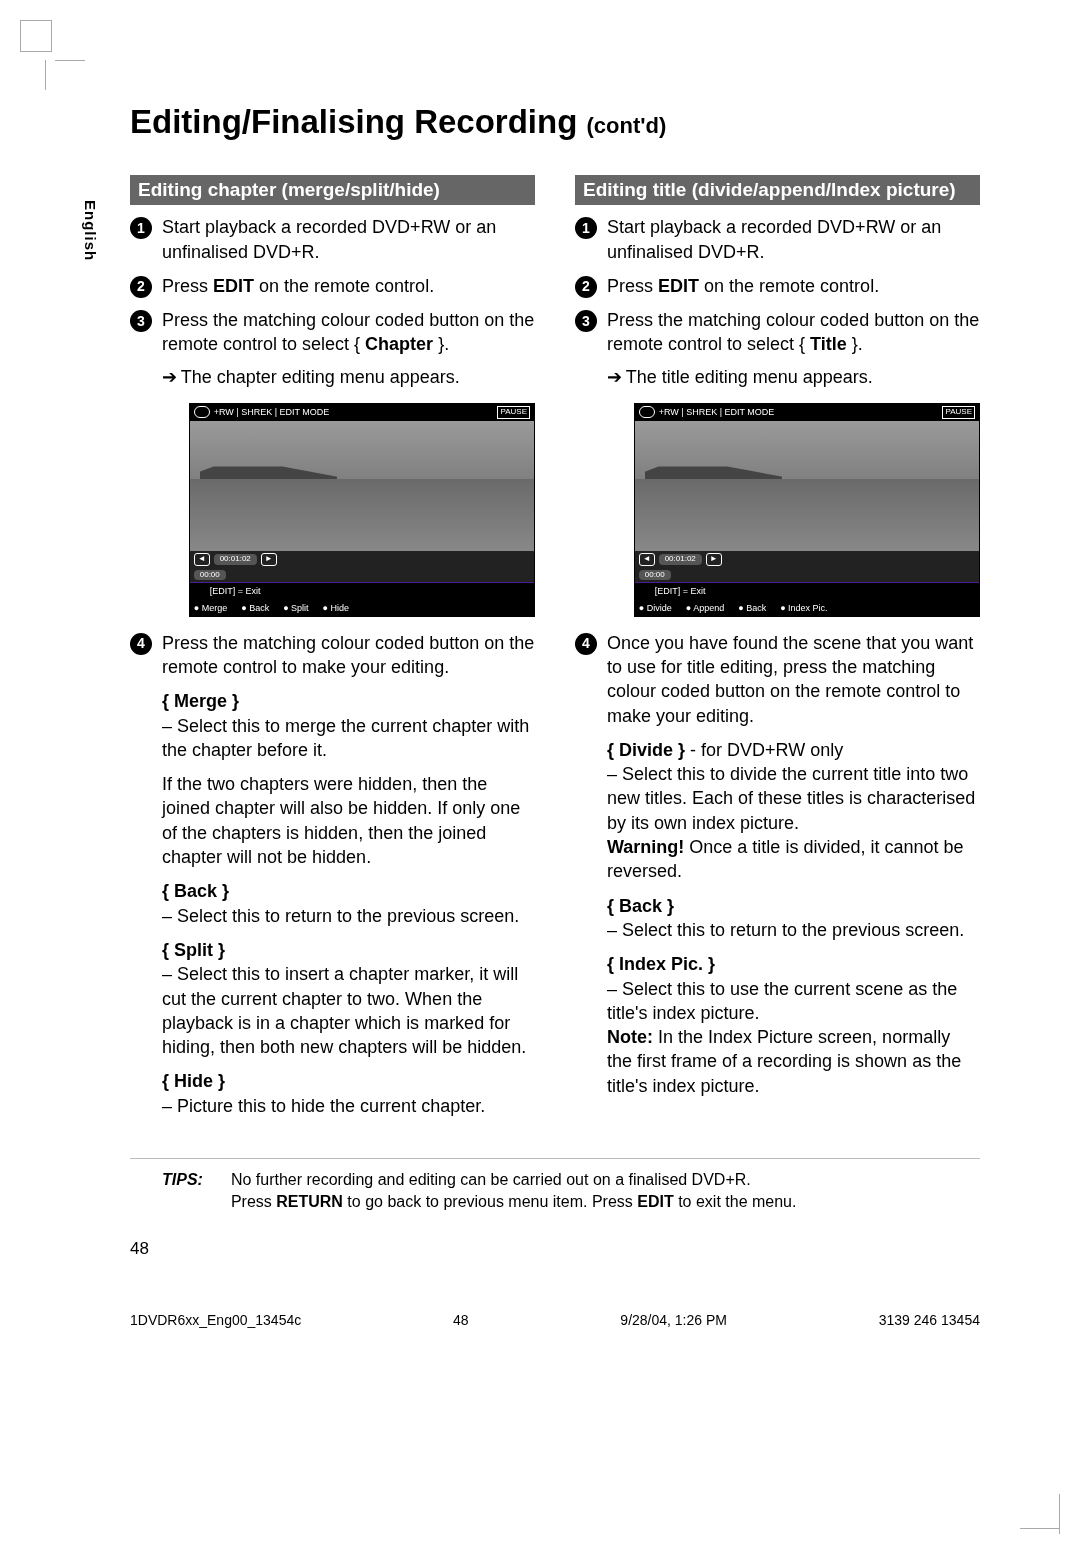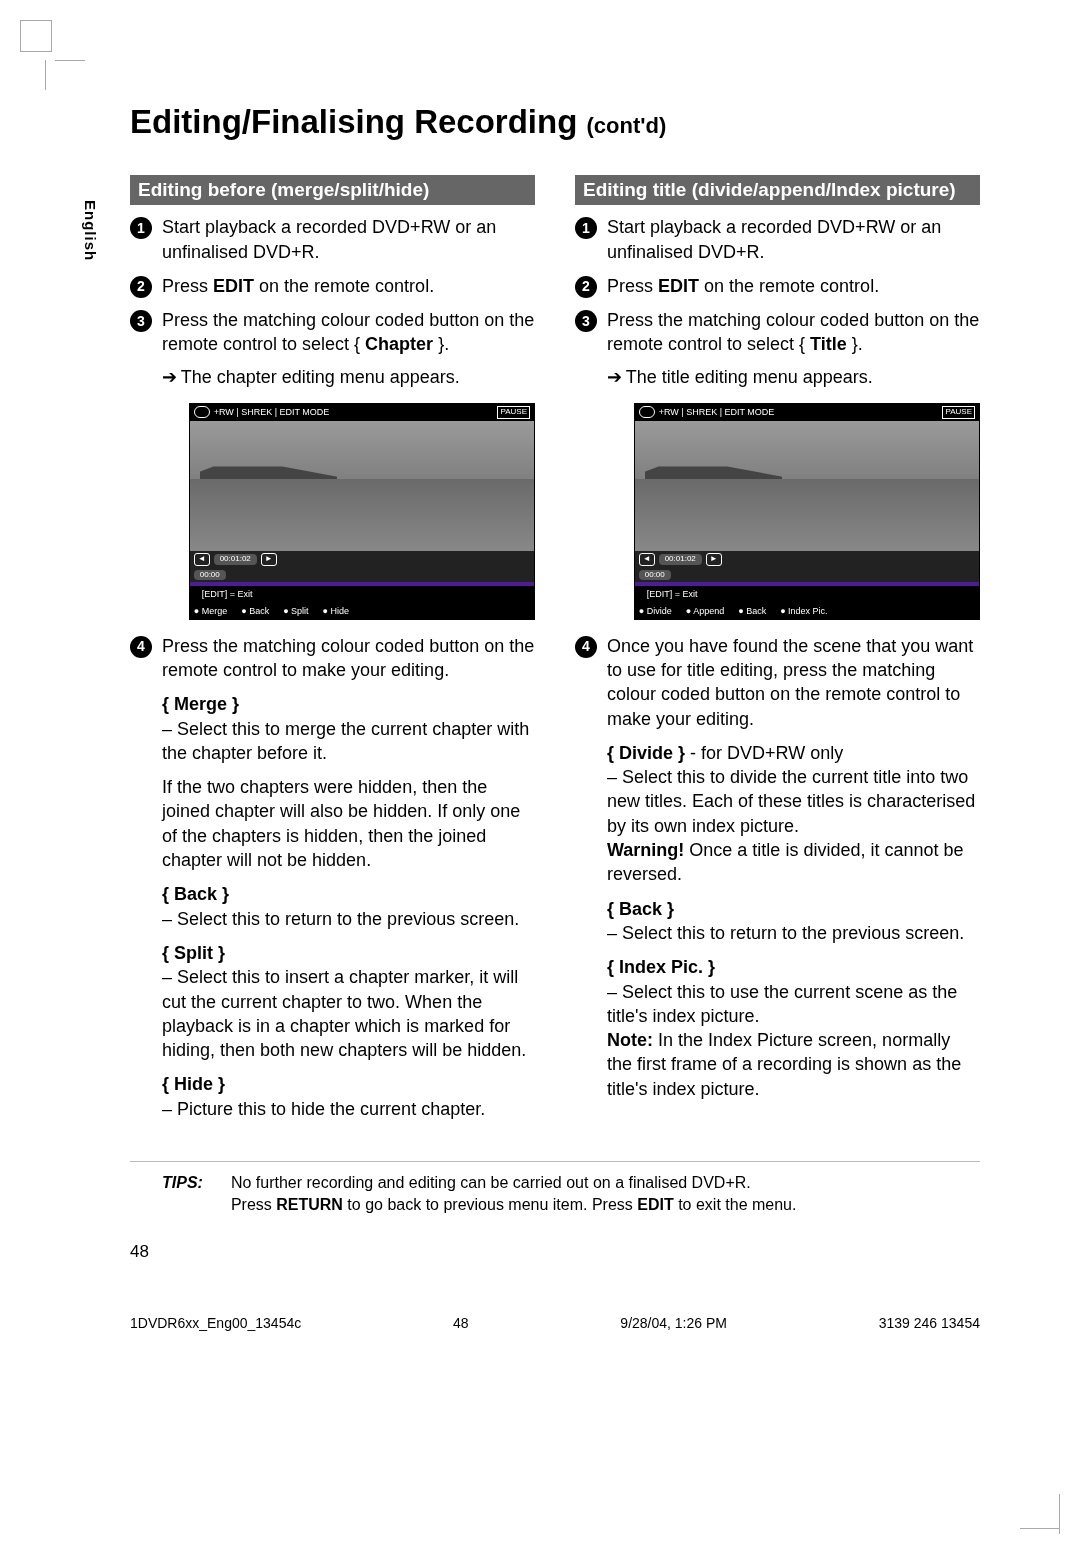--- a/index.html
+++ b/index.html
@@ -89,21 +89,21 @@
   .menu-shot .screen { height: 130px; background: linear-gradient(#9a9a9a,#7a7a7a 55%,#5b5b5b); position: relative; }
   .menu-shot .screen::after{
     content:""; position:absolute; left:0; right:0; bottom:0; height:55%;
     background: linear-gradient(#6a6a6a,#888);
   }
   .menu-shot .screen .house{ position:absolute; left:10px; top:30%; width:40%; height:26%;
     background: #444; clip-path: polygon(0 100%,0 35%,10% 20%,60% 20%,100% 50%,100% 100%); }
   .menu-shot .bar { background:#222; display:flex; align-items:center; gap:4px; padding:2px 4px; font-size:8px;}
   .menu-shot .bar .pill{ background:#555; padding:0 6px; border-radius:4px;}
   .menu-shot .bar .arrowbox{ border:1px solid #fff; border-radius:3px; padding:0 3px;}
-  .menu-shot .bar2{ background:#000; color:#fff; padding:2px 12px; font-size:9px; border-top:4px solid #4c1d95;}
+  .menu-shot .bar2{ background:#000; color:#fff; padding:2px 20px; font-size:9px; border-top:1px solid #4c1d95;}
   .menu-shot .bar3{ background:#000; color:#fff; padding:2px 4px; font-size:9px; display:flex; gap:14px;}
   .menu-shot .bar3 .opt::before{ content:"● "; }
 
   .indent { margin-left: 32px; }
   .tight-top { margin-top: 8px; }
   p { margin: 10px 0; }
   .option { font-weight: bold; }
 
   .hr { border: none; border-top: 1px solid #bbb; margin: 30px 0 10px 0; }
 
@@ -133,21 +133,21 @@
 
   <h1>
     <span>Editing/Finalising Recording</span>
     <span class="subtitle">(cont'd)</span>
   </h1>
 
   <div class="columns">
 
     <div class="col">
 
-      <div class="section-heading">Editing before (merge/split/hide)</div>
+      <div class="section-heading">Editing chapter (merge/split/hide)</div>
 
       <div class="row">
         <div class="bullet-num">1</div>
         <div class="row-body">Start playback a recorded DVD+RW or an unfinalised DVD+R.</div>
       </div>
 
       <div class="row">
         <div class="bullet-num">2</div>
         <div class="row-body">
           <span>Press </span><span class="bold">EDIT</span><span> on the remote control.</span>

